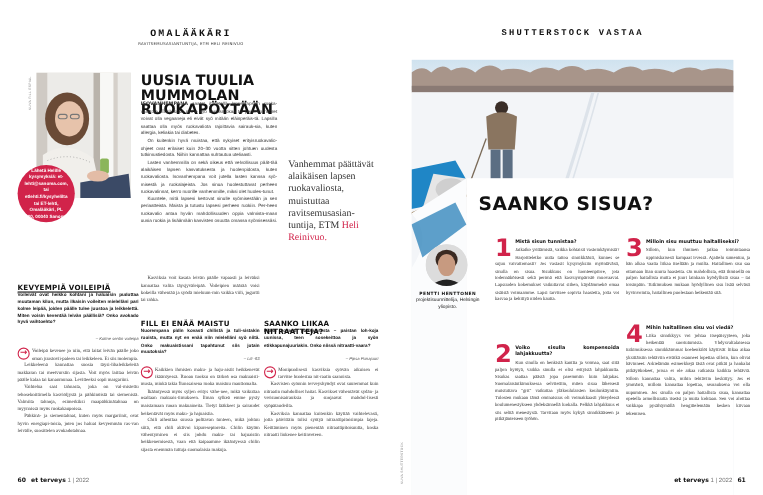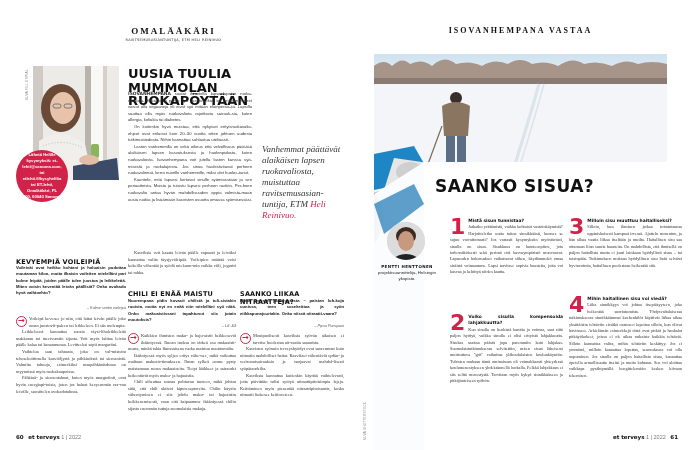--- a/index.html
+++ b/index.html
@@ -1,27 +1,27 @@
 <!DOCTYPE html>
 <html><head>
 <meta charset="utf-8">
 <style>
 *{box-sizing:border-box;margin:0;padding:0}
 body{width:694px;height:450px;background:#fff;font-family:"Liberation Serif",serif;color:#222;overflow:hidden;position:relative}
 .page{position:absolute;top:0;height:450px}
 .left{left:0;width:347px}
 .right{left:347px;width:347px}
-.section-title{position:absolute;font-family:Liberation Serif, serif;font-weight:bold;letter-spacing:2px;color:#111}
+.section-title{position:absolute;font-family:Liberation Mono, monospace;font-weight:bold;letter-spacing:2px;color:#111}
 .sub{position:absolute;font-family:"DejaVu Sans",sans-serif;font-size:3.5px;letter-spacing:.3px;color:#333}
 .photo{position:absolute;overflow:hidden}
 .h1{position:absolute;font-family:"DejaVu Sans",sans-serif;font-weight:bold;color:#111;line-height:1.05}
 .body{position:absolute;font-size:4.6px;line-height:7px;color:#333;text-align:justify}
 .sans{font-family:"Liberation Sans",sans-serif}
 .lead b{font-family:"DejaVu Sans",sans-serif;font-size:4.4px}
-.quote{position:absolute;font-style:italic;font-size:9px;line-height:11px;color:#333}
+.quote{position:absolute;font-size:9px;line-height:11px;color:#333}
 .quote .accent{color:#d1234a}
 .bubble{position:absolute;border-radius:50%;background:#d1234a;color:#fff;font-family:"Liberation Sans",sans-serif;font-weight:bold;font-size:4.2px;line-height:6px;text-align:center;display:flex;align-items:center;justify-content:center;padding:8px}
 .qhead{position:absolute;font-family:"DejaVu Sans",sans-serif;font-weight:bold;font-size:6.5px;color:#111;letter-spacing:.2px}
 .qtext{position:absolute;font-family:"Liberation Sans",sans-serif;font-weight:bold;font-size:4.5px;line-height:7px;color:#111;text-align:justify}
 .sig{position:absolute;font-family:"Liberation Sans",sans-serif;font-style:italic;font-size:3.8px;color:#555;text-align:right}
 .arrow{display:inline-block;width:11px;height:11px;border:1.5px solid #d1234a;border-radius:50%;color:#d1234a;font-size:8px;line-height:8px;text-align:center;font-weight:bold;vertical-align:middle;margin-right:2px;font-family:"DejaVu Sans",sans-serif;float:left}
 .footer{position:absolute;bottom:10px;font-family:"Liberation Sans",sans-serif;font-size:5.5px;color:#111}
 .footer b{font-family:"DejaVu Sans",sans-serif}
 .footer .thin{color:#777}
 .num{float:left;font-family:"DejaVu Sans",sans-serif;font-weight:bold;color:#d1234a;font-size:22px;line-height:18px;margin-right:3px}
@@ -64,34 +64,34 @@
     <p style="text-indent:6px">On kuitenkin hyvä muistaa, että nykyiset erityisruokavalio-ohjeet ovat erilaiset kuin 20–30 vuotta sitten johtuen uudesta tutkimustiedosta. Niihin kannattaa suhtautua uteliaasti.</p>
     <p style="text-indent:6px">Lasten vanhemmilla on sekä oikeus että velvollisuus päät-tää alaikäisen lapsen kasvatuksesta ja huolenpidosta, kuten ruokavaliosta. Isovanhempana voit jutella lasten kanssa syö-misestä ja ruokalajeista. Jos sinua huolestuttavat perheen ruokavalinnat, kerro nuorille vanhemmille, miksi olet huoles-tunut.</p>
     <p style="text-indent:6px">Kuuntele, mitä lapsesi kertovat sinulle syömisestään ja sen periaatteista. Maista ja tutustu lapsesi perheen ruokiin. Per-heen ruokavalio antaa hyvän mahdollisuuden oppia valmista-maan uusia ruokia ja lisäämään kasvisten osuutta omassa syömisessäsi.</p>
   </div>
 
   <div class="quote" style="left:262px;top:144px;width:80px;">
     <span>Vanhemmat päättävät alaikäisen lapsen ruokavaliosta, muistuttaa ravitsemusasian-tuntija, ETM</span>
     <span class="accent">Heli Reinivuo.</span>
   </div>
 
-  <div class="qhead" style="left:16px;top:258px;">KEVYEMPIÄ VOILEIPIÄ</div>
+  <div class="qhead" style="left:16px;top:258px;text-decoration:underline;">KEVYEMPIÄ VOILEIPIÄ</div>
   <div class="qtext" style="left:16px;top:265px;width:110px;font-size:4.2px;line-height:6.3px;">Voileivät ovat heikko kohtani ja haluaisin pudottaa muutaman kilon, mutta ilkaisin voileiten mielelläni pari kolme leipää, joiden päälle tulee juustoa ja leikkelettä. Miten voisin keventää leivän päällisiä? Onko avokado hyvä vaihtoehto?</div>
   <div class="sig" style="left:16px;top:306px;width:110px;">– Kolme sentin voileipä</div>
   <div class="body" style="left:16px;top:316px;width:110px;font-size:4.4px;line-height:6.6px;">
     <p><span class="arrow">→</span><span>Voileipä kevenee jo niin, että laitat leivän päälle joko oman juustovii-paleen tai leikkeleen. Ei siis molempia.</span></p>
     <p style="text-indent:6px">Leikkeleenä kannattaa suosia täysi-lihaleikkeleitä makkaran tai meetvurstin sijasta. Voit myös laittaa leivän päälle kalaa tai kananmunaa. Levitteeksi sopii margariini.</p>
     <p style="text-indent:6px">Vaihtelua saat tahnasta, joka on val-mistettu tehosekoittimella kasviöljystä ja pähkinöistä tai siemenistä. Valmiita tahnoja, esimerkiksi maapähkinätahnaa on myynnissä myös ruokakaupoissa.</p>
     <p style="text-indent:6px">Pähkinä- ja siementahnat, kuten myös margariinit, ovat hyvin energiapi-toisia, joten jos haluat kevyemmän ras-van leivälle, suosittelen avokadotahnaa.</p>
   </div>
 
   <div class="body" style="left:128px;top:250px;width:108px;font-size:4.4px;line-height:6.6px;">
     <p style="text-indent:6px">Kasviksia voit kasata leivän päälle vapaasti ja leiväksi kannattaa valita täysjyväleipää. Voileipien määrää voisi kokeilla vähentää ja syödä mieluum-min vaikka viili, jogurtti tai rahka.</p>
   </div>
-  <div class="qhead" style="left:128px;top:290px;">CHILI EI ENÄÄ MAISTU</div>
+  <div class="qhead" style="left:128px;top:290px;">FILL EI ENÄÄ MAISTU</div>
   <div class="qtext" style="left:128px;top:298px;width:108px;font-size:4.2px;line-height:6.3px;">Nuorempana pidin kovasti chilistä ja tuli-sistakin ruoista, mutta nyt en enää niin mielelläni syö niitä. Onko makuaistissani tapahtunut siis jotain muutoksia?</div>
   <div class="sig" style="left:128px;top:324px;width:108px;">– Lili -63</div>
   <div class="body" style="left:128px;top:333px;width:108px;font-size:4.4px;line-height:6.6px;">
     <p><span class="arrow">→</span><span>Kaikkien ihmisten maku- ja haju-aistit heikkenevät ikääntyessä. Ruoan tuoksu on tärkeä osa makuaisti-musta, minkä takia flunssaisena ruoka maistuu mauttomalta.</span></p>
     <p style="text-indent:6px">Ikääntyessä myös syljen eritys vähe-nee, mikä vaikuttaa osaltaan makuais-timukseen. Ilman sylkeä emme pysty maistamaan ruoan makuaineita. Tietyt lääkkeet ja sairaudet heikentävät myös maku- ja hajuaistia.</p>
     <p style="text-indent:6px">Chili aiheuttaa suussa polttavan tunteen, mikä johtuu siitä, että chili aktivoi kipureseptoreita. Chilin käytön vähentyminen ei siis johdu maku- tai hajuaistin heikkenemisestä, vaan että kaipaamme ikääntyessä chilin sijasta enemmän tuttuja suomalaisia makuja.</p>
   </div>
 
   <div class="qhead" style="left:240px;top:290px;">SAANKO LIIKAA NITRAATTEJA?</div>
   <div class="qtext" style="left:240px;top:298px;width:104px;font-size:4.2px;line-height:6.3px;">Pidän kovasti punajuuresta – paistan loh-koja uunissa, teen sosekeittoa ja syön etikkapunajuuriakin. Onko niissä nitraatti-vaara?</div>
@@ -103,21 +103,21 @@
   </div>
 
   <div class="footer" style="left:16px;">
     <b>60</b>&nbsp;&nbsp;
     <b>et terveys</b>
     <span class="thin">1 | 2022</span>
   </div>
 </div>
 
 <div class="page right">
-  <div class="section-title" style="left:0;width:347px;text-align:center;top:26px;font-size:8px;">ISOVANHEMPANA VASTAA</div>
+  <div class="section-title" style="left:0;width:347px;text-align:center;top:26px;font-size:8px;">SHUTTERSTOCK VASTAA</div>
 
   <div class="photo" style="left:27px;top:54px;width:293px;height:396px;">
     <svg width="293" height="396" viewBox="0 0 293 396">
       <defs>
         <linearGradient id="sky" x1="0" y1="0" x2="0" y2="1">
           <stop offset="0" stop-color="#cfe2ef"></stop>
           <stop offset="1" stop-color="#e6eef5"></stop>
         </linearGradient>
       </defs>
       <rect width="293" height="396" fill="#f1f3f6"></rect>

